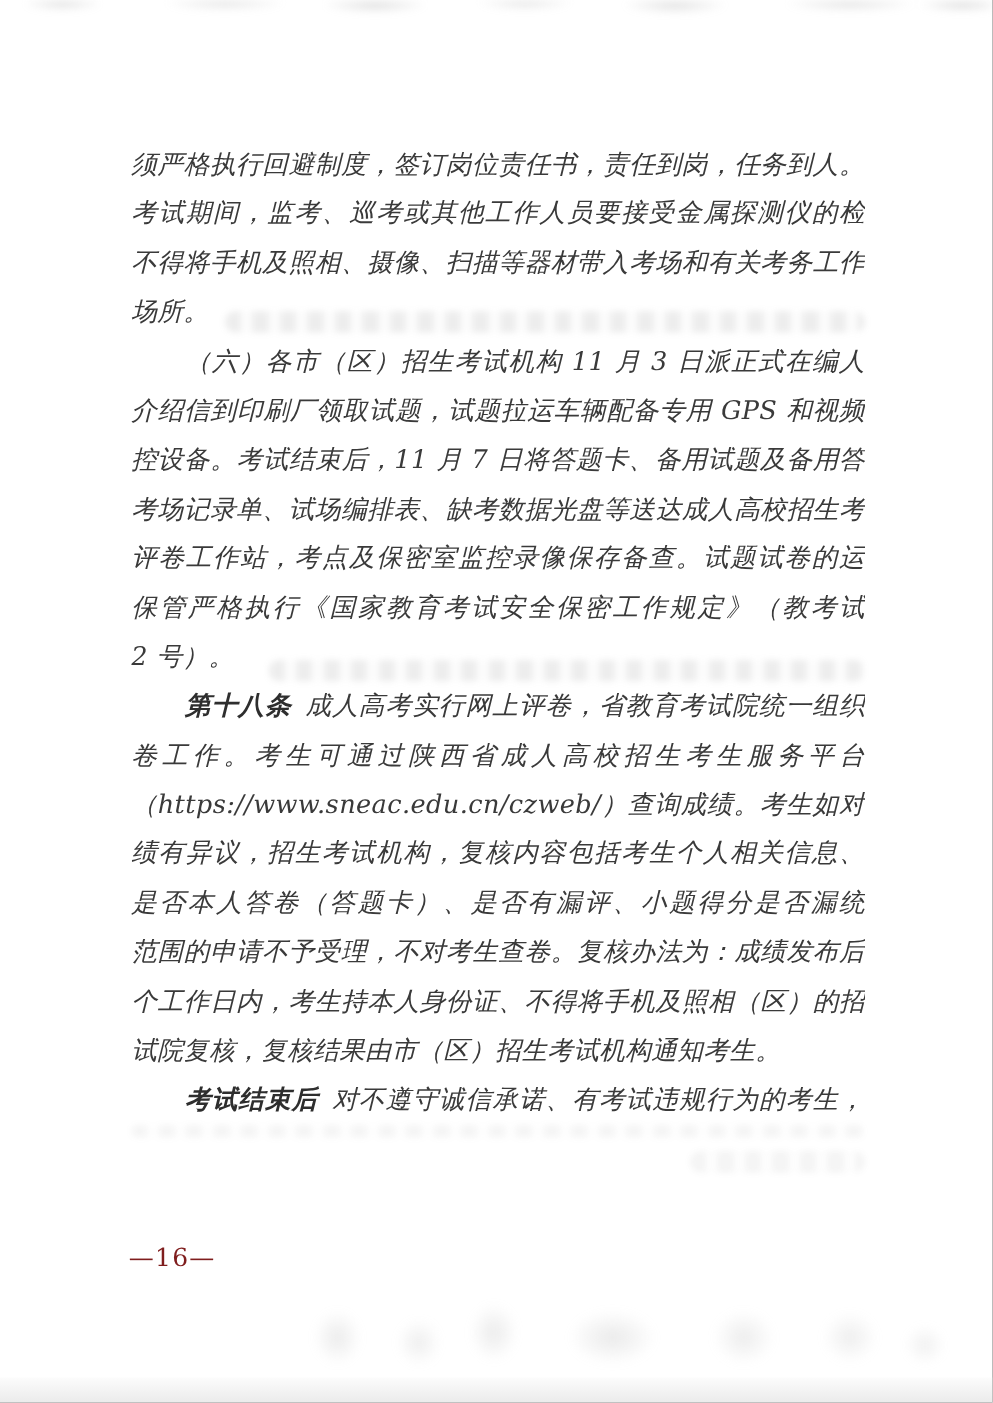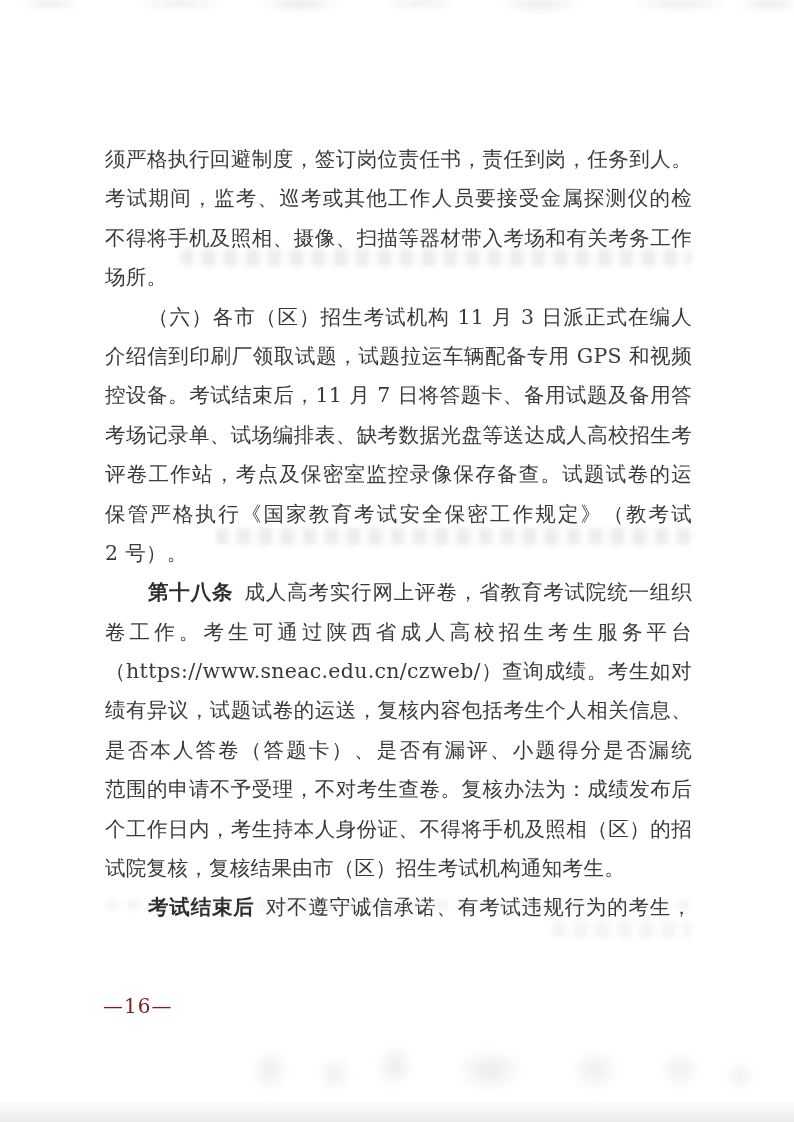--- a/index.html
+++ b/index.html
@@ -9,22 +9,23 @@
     height: 1122px;
     margin: 0 auto;
     background: #ffffff;
     overflow: hidden;
     font-family: "DejaVu Serif", "Liberation Serif", serif;
     color: #3a3a3a;
   }
   .textblock {
     position: absolute;
     left: 105px;
-    top: 140px;
+    top: 112px;
     width: 587px;
+    font-style: italic;
   }
   .line {
     box-sizing: border-box;
     width: 100%;
     height: 39.4px;
     line-height: 39.4px;
     font-size: 20.5px;
     letter-spacing: 0.3px;
     text-align: justify;
     text-align-last: justify;
@@ -115,21 +116,21 @@
       <div class="line indent">（六）各市（区）招生考试机构 11 月 3 日派正式在编人员持</div>
       <div class="line">介绍信到印刷厂领取试题，试题拉运车辆配备专用 GPS 和视频监</div>
       <div class="line">控设备。考试结束后，11 月 7 日将答题卡、备用试题及备用答题卡、</div>
       <div class="line">考场记录单、试场编排表、缺考数据光盘等送达成人高校招生考试</div>
       <div class="line">评卷工作站，考点及保密室监控录像保存备查。试题试卷的运送、</div>
       <div class="line">保管严格执行《国家教育考试安全保密工作规定》（教考试〔2004〕</div>
       <div class="line end">2 号）。</div>
       <div class="line indent"><b class="article">第十八条</b><span>成人高考实行网上评卷，省教育考试院统一组织评</span></div>
       <div class="line">卷工作。考生可通过陕西省成人高校招生考生服务平台</div>
       <div class="line">（https://www.sneac.edu.cn/czweb/）查询成绩。考生如对本人考试成</div>
-      <div class="line">绩有异议，试题试卷的运送，复核内容包括考生个人相关信息、</div>
+      <div class="line">绩有异议，招生考试机构，复核内容包括考生个人相关信息、</div>
       <div class="line">是否本人答卷（答题卡）、是否有漏评、小题得分是否漏统（登）、</div>
       <div class="line">范围的申请不予受理，不对考生查卷。复核办法为：成绩发布后 5</div>
       <div class="line">个工作日内，考生持本人身份证、不得将手机及照相（区）的招生</div>
       <div class="line end">试院复核，复核结果由市（区）招生考试机构通知考生。</div>
       <div class="line indent"><b class="article">考试结束后</b><span>对不遵守诚信承诺、有考试违规行为的考生，按照</span></div>
     </div>
 
   <div class="bleed bleed-1"></div>
   <div class="bleed bleed-2"></div>
   <div class="bleed bleed-3"></div>

